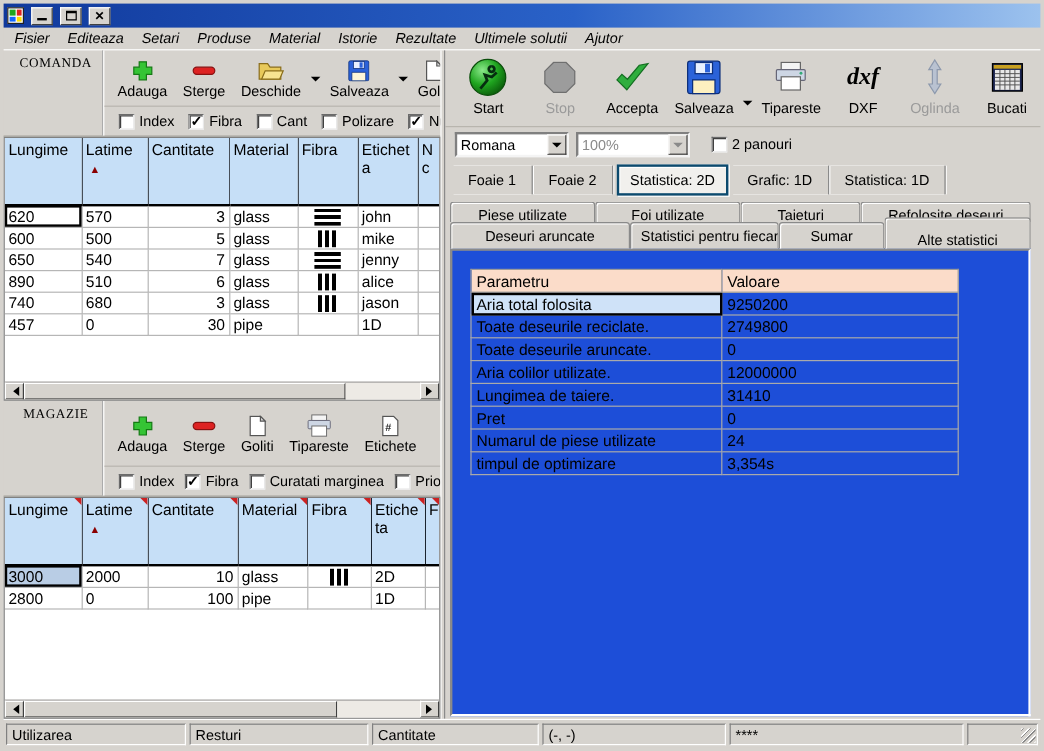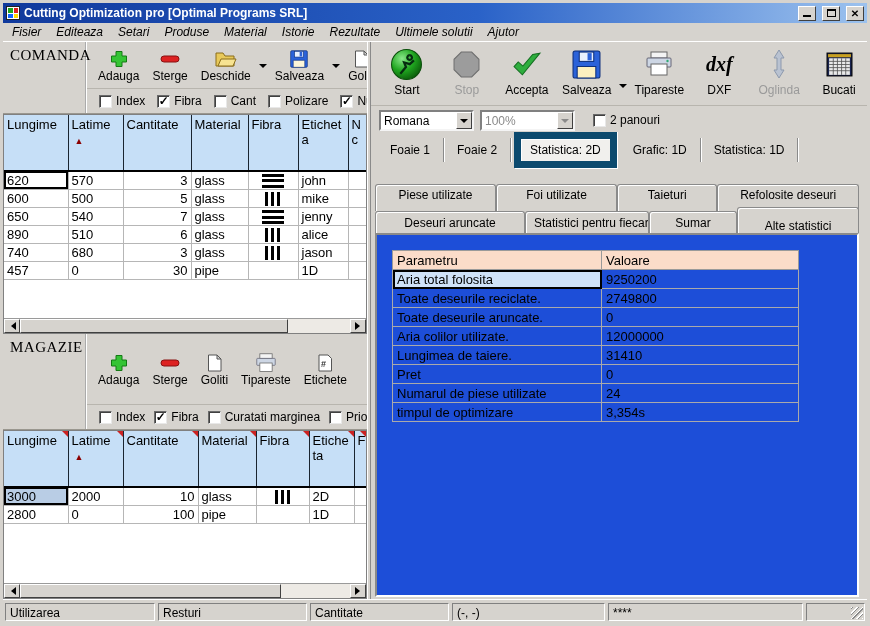--- a/index.html
+++ b/index.html
@@ -28,22 +28,22 @@
   .menu-item { padding:2px 8px 2px 7px; white-space:nowrap; }
 
   
   .main { flex:1; display:flex; min-height:0; }
   .left  { width:364px; display:flex; flex-direction:column; min-height:0; }
   .splitter { width:4px; border-left:1px solid #fff; border-right:1px solid #8a8a8a; }
   .right { flex:1; display:flex; flex-direction:column; min-width:0; }
 
   
   .block-row { display:flex; height:72px; flex:0 0 auto; border-bottom:1px solid #9a978f; }
-  .panel-label { width:84px; padding:5px 2px 0 7px; font-family:"Liberation Serif", serif; font-size:15px;
-                 letter-spacing:.5px; border-right:2px groove #fff; }
+  .panel-label { width:84px; padding:5px 2px 0 7px; font-family:"Liberation Serif", serif; font-size:11px;
+                 letter-spacing:.5px; border-right:2px groove #fff;text-align:center; }
   .tool-zone { flex:1; display:flex; flex-direction:column; min-width:0; }
   .tb-row { flex:1; display:flex; align-items:center; padding:2px 2px 1px 6px; gap:3px; border-bottom:1px solid #b8b5ae; overflow:hidden; }
   .tbtn { display:flex; flex-direction:column; align-items:center; justify-content:flex-end; padding:1px 5px; }
   .ticon { height:20px; display:flex; align-items:center; justify-content:center; }
   .tlabel { font-size:12px; white-space:nowrap; }
   .drop { width:9px; align-self:center; display:flex; justify-content:center; }
   .drop::after { content:""; border:4px solid transparent; border-top:4px solid #000; margin-top:4px; }
   .cb-row { height:24px; display:flex; align-items:center; gap:12px; padding:0 12px; overflow:hidden; white-space:nowrap; flex:0 0 auto; }
   .cbx { display:flex; align-items:center; gap:4px; }
   .cb { width:13px; height:13px; background:#fff; border:1px solid; border-color:#6a6a6a #e8e8e8 #e8e8e8 #6a6a6a;
@@ -87,30 +87,30 @@
   .combo { width:95px; height:21px; background:#ffffff; border:2px solid; border-color:#808080 #f4f4f4 #f4f4f4 #808080; display:flex; }
   .combo .cval { flex:1; padding:2px 0 0 3px; font-size:12px; overflow:hidden; white-space:nowrap; }
   .combo .cbtn { width:16px; background:#d6d3ce; border:1px solid; border-color:#fff #404040 #404040 #fff;
                  display:flex; justify-content:center; }
   .combo .cbtn::after { content:""; border:4px solid transparent; border-top:4px solid #000; margin-top:6px; }
   .combo.disabled .cval { color:#8a8a8a; }
   .combo.disabled .cbtn::after { border-top-color:#8a8a8a; }
 
   .view-tabs { height:30px; display:flex; align-items:center; padding:2px 0 0 6px; flex:0 0 auto; }
   .vtab { padding:5px 13px; border-right:1px solid #8a8a8a; box-shadow:1px 0 0 #fff; white-space:nowrap; }
-  .vtab.selected { background:#f1f0ed; border:7px solid #0c4a6e; box-shadow:inset 1px 1px 0 #fff, 1px 1px 0 #fff, 1px 0 0 #fff;
+  .vtab.selected { background:#f1f0ed; border:2px solid #0c4a6e; box-shadow:inset 1px 1px 0 #fff, 1px 1px 0 #fff, 1px 0 0 #fff;
                    padding:4px 9px; margin:0 3px; }
 
   
   .content { flex:1; display:flex; flex-direction:column; padding:4px 8px 2px 4px; min-height:0; }
   .stat-tabs { display:flex; flex:0 0 auto; position:relative; }
   .stab { background:#d6d3ce; border:1px solid #8a8a8a; border-bottom:none; border-radius:3px 3px 0 0;
           padding:3px 8px 2px; text-align:center; white-space:nowrap; overflow:hidden;
           box-shadow:inset 1px 1px 0 #fff; }
-  .row1 .stab { height:27px;margin-top:16px; }
+  .row1 .stab { height:17px; }
   .row2 { margin-top:0; }
   .row2 .stab { height:22px; padding-top:4px; }
   .stab.active { height:26px; margin-top:-4px; padding-top:11px; position:relative; z-index:2; font-size:12px; }
   .stats-panel { flex:1; background:#1d4ed8; border:2px solid; border-color:#8a8a8a #fff #fff #8a8a8a; padding:15px; min-height:0; }
   table.stats { border-collapse:collapse; table-layout:fixed; width:406px; border:1px solid #555; }
   .stats th { background:#fbdcc9; font-weight:normal; text-align:left; padding:1px 4px; font-size:13px;
               border:1px solid #9a9a9a; height:19px; }
   .stats td { border:1px solid #aaa; padding:1px 4px; font-size:13px; height:19px; white-space:nowrap; overflow:hidden; }
   .stats .selrow td:first-child { background:#cfe2f8; outline:2px solid #000; outline-offset:-2px; }
 
@@ -132,21 +132,20 @@
 
 <div class="window">
 
   <div class="titlebar">
     <span class="app-icon">
         <i></i>
         <i></i>
         <i></i>
         <i></i>
       </span>
-    <span class="title-text">Cutting Optimization pro [Optimal Programs SRL]</span>
     <span class="win-btn">
         <span class="glyph-min"></span>
       </span>
     <span class="win-btn">
         <span class="glyph-max"></span>
       </span>
     <span class="win-btn">
         <span class="glyph-close"></span>
       </span>
   </div>
@@ -326,21 +325,21 @@
               <span class="tri-l"></span>
             </span>
           <span class="sthumb"></span>
           <span class="strack"></span>
           <span class="sbtn">
               <span class="tri-r"></span>
             </span>
         </div>
       </div>
 
-      <div class="block-row" style="height:96px">
+      <div class="block-row" style="height:80px">
         <div class="panel-label">MAGAZIE</div>
         <div class="tool-zone">
           <div class="tb-row">
             <div class="tbtn">
               <span class="ticon">
                   <svg width="18" height="18" viewBox="0 0 18 18">
                     <path d="M6 1.5h6V6h4.5v6H12v4.5H6V12H1.5V6H6z" fill="#35c435" stroke="#147a14"></path>
                   </svg>
                 </span>
               <span class="tlabel">Adauga</span>

